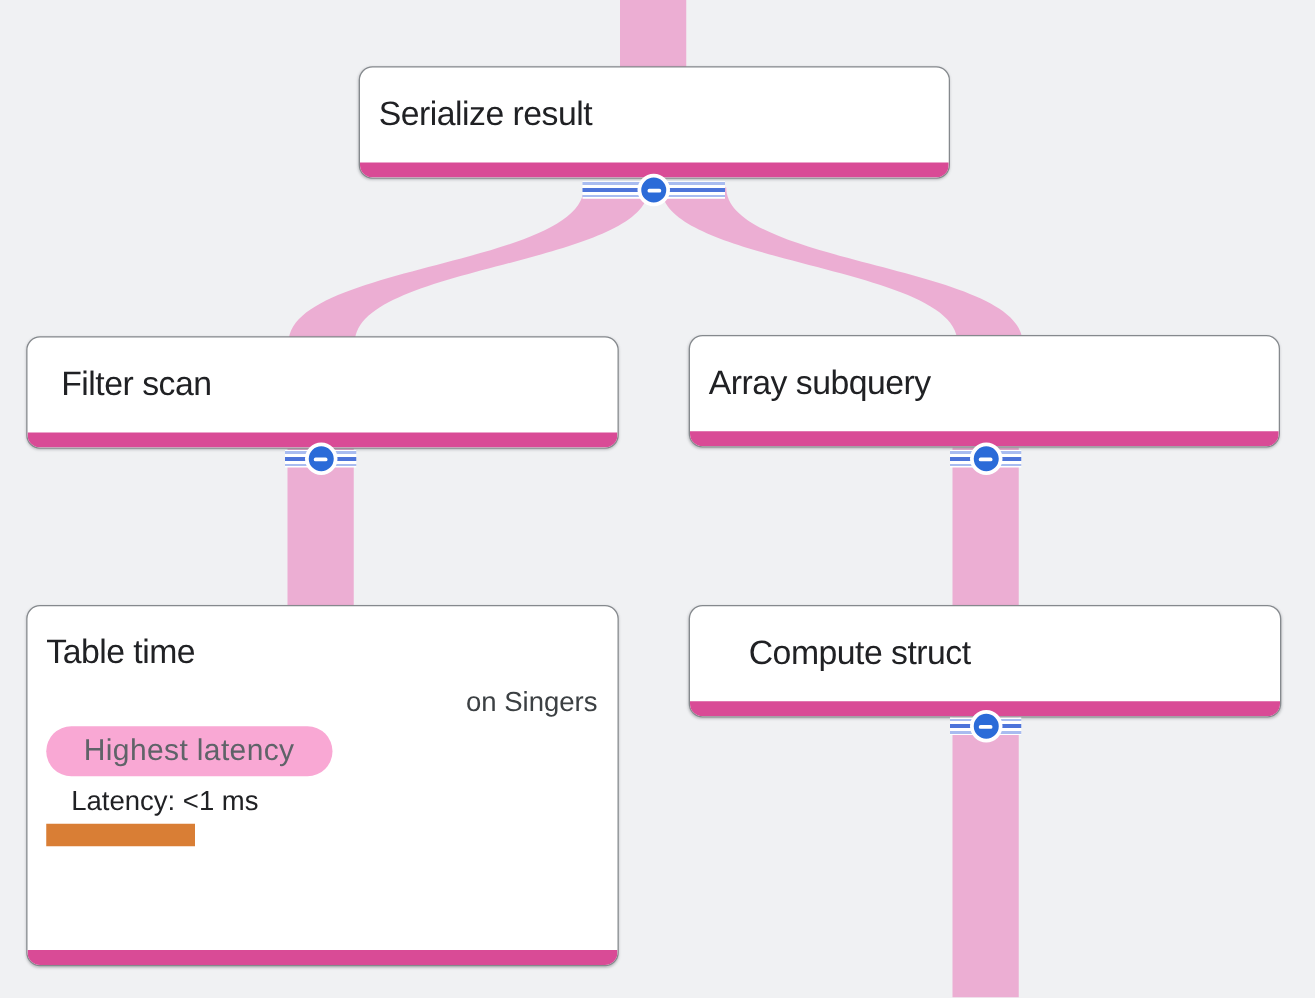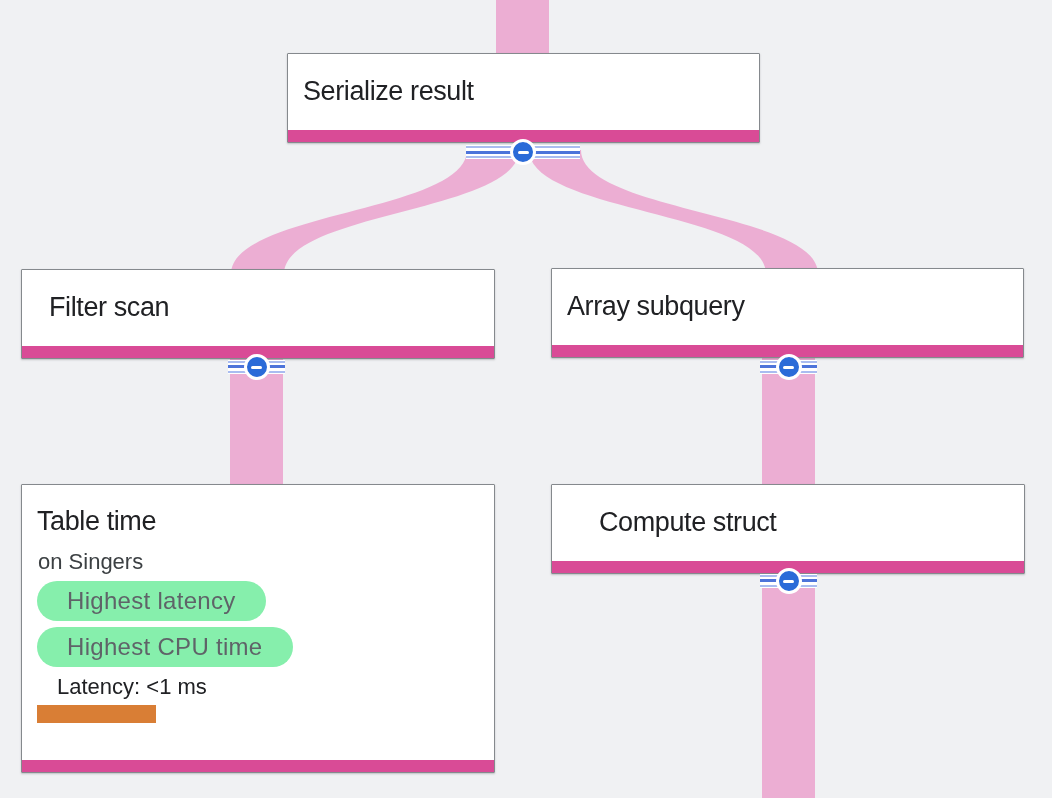--- a/index.html
+++ b/index.html
@@ -8,36 +8,36 @@
     background:#f0f1f3;
     font-family:"Liberation Sans",sans-serif;
     color:#202124;
   }
   .stage{position:relative;width:1052px;height:798px;}
   svg.edges{position:absolute;left:0;top:0;z-index:1;}
 
   
   .node{
     position:absolute;z-index:2;box-sizing:border-box;
-    background:#ffffff;border:1.5px solid #85898d;border-radius:1px;
+    background:#ffffff;border:1.5px solid #85898d;border-radius:11px;
     box-shadow:0 1px 2px rgba(60,64,67,.28);
     overflow:hidden;
   }
   .accent-bar{position:absolute;left:0;right:0;bottom:0;height:12px;background:#d94b96;}
   .node-title{
     margin:20px 16px 0 15px;font-size:27px;line-height:34px;
     letter-spacing:-0.4px;color:#202124;white-space:nowrap;
   }
   .node-table .node-title{margin-top:19px;}
-  .node-subtitle{margin:10px 16px 0 16px;font-size:22px;line-height:28px;color:#3c4043;}
+  .node-subtitle{margin:10px 16px 0 16px;font-size:22px;line-height:28px;color:#3c4043;text-align:right;}
   .badge-row{margin-left:15px;}
   .badge-row.first{margin-top:5px;}
   .badge-row.second{margin-top:6px;}
   .badge{
-    display:inline-block;background:#86efac;color:#5f6368;
+    display:inline-block;background:#f9a8d4;color:#5f6368;
     font-size:24px;line-height:40px;padding:0 30px;border-radius:20px;
     letter-spacing:0.3px;white-space:nowrap;
   }
   .metrics{display:flex;margin:6px 16px 0 15px;}
   .metric.first{width:212px;}
   .metric-label{font-size:22px;line-height:28px;color:#202124;white-space:nowrap;margin-left:20px;}
   .metric-bar{width:119px;height:18px;background:#d97e35;}
   .metric.first .metric-bar{margin-top:4px;}
   .metric.second .metric-bar{margin-top:10px;}
 
@@ -101,23 +101,20 @@
     <div class="node-title">Array subquery</div>
     <div class="accent-bar"></div>
   </div>
 
   <div class="node node-table" id="node-table">
     <div class="node-title">Table time</div>
     <div class="node-subtitle">on Singers</div>
     <div class="badge-row first">
       <span class="badge">Highest latency</span>
     </div>
-    <div class="badge-row second">
-      <span class="badge">Highest CPU time</span>
-    </div>
     <div class="metrics">
       <div class="metric first">
         <div class="metric-label">Latency: &lt;1 ms</div>
         <div class="metric-bar"></div>
       </div>
     </div>
     <div class="accent-bar"></div>
   </div>
 
   <div class="node" id="node-compute">

